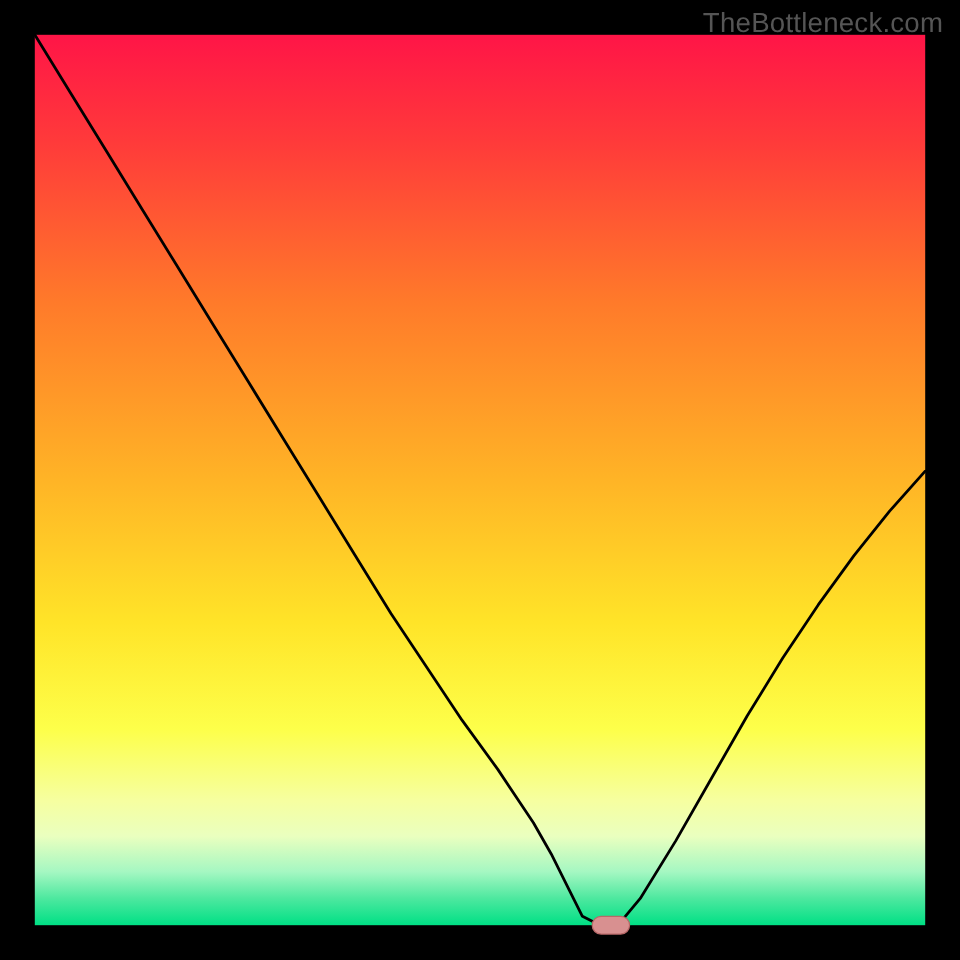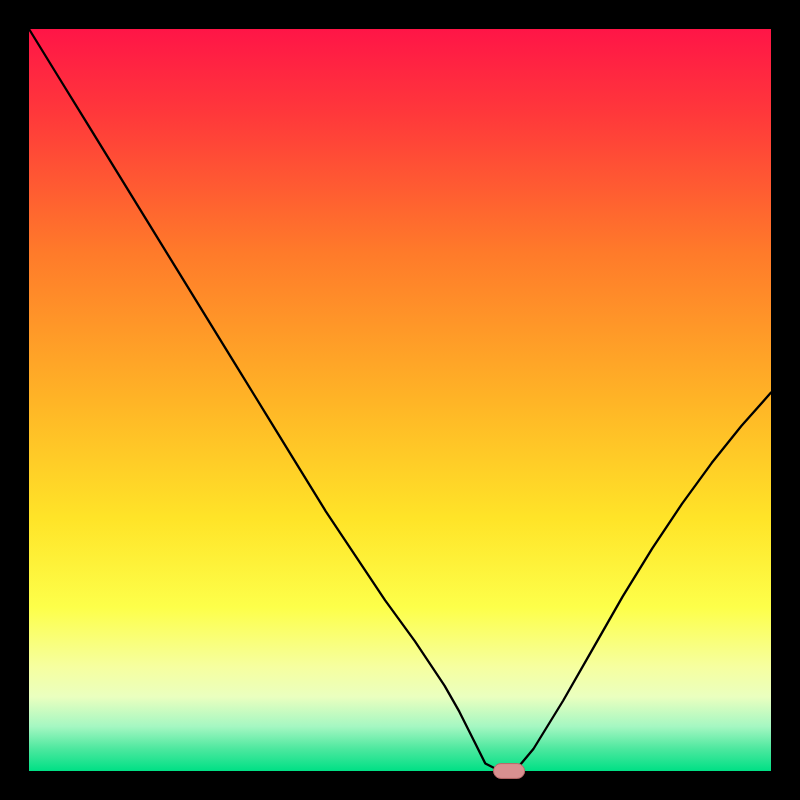--- a/index.html
+++ b/index.html
@@ -27,20 +27,21 @@
     z-index: 5;
   }
   svg {
     display: block;
   }
 </style>
 </head>
 <body>
 
 <div class="chart-container">
+  <div class="watermark">TheBottleneck.com</div>
   <svg width="800" height="800" viewBox="0 0 800 800">
     <defs>
       <linearGradient id="bg-grad" x1="0" y1="0" x2="0" y2="1">
           <stop offset="0%" stop-color="#ff1547"></stop>
           <stop offset="12%" stop-color="#ff3a3a"></stop>
           <stop offset="30%" stop-color="#ff7a2a"></stop>
           <stop offset="50%" stop-color="#ffb426"></stop>
           <stop offset="66%" stop-color="#ffe428"></stop>
           <stop offset="78%" stop-color="#fdff4a"></stop>
           <stop offset="86%" stop-color="#f6ffa0"></stop>

